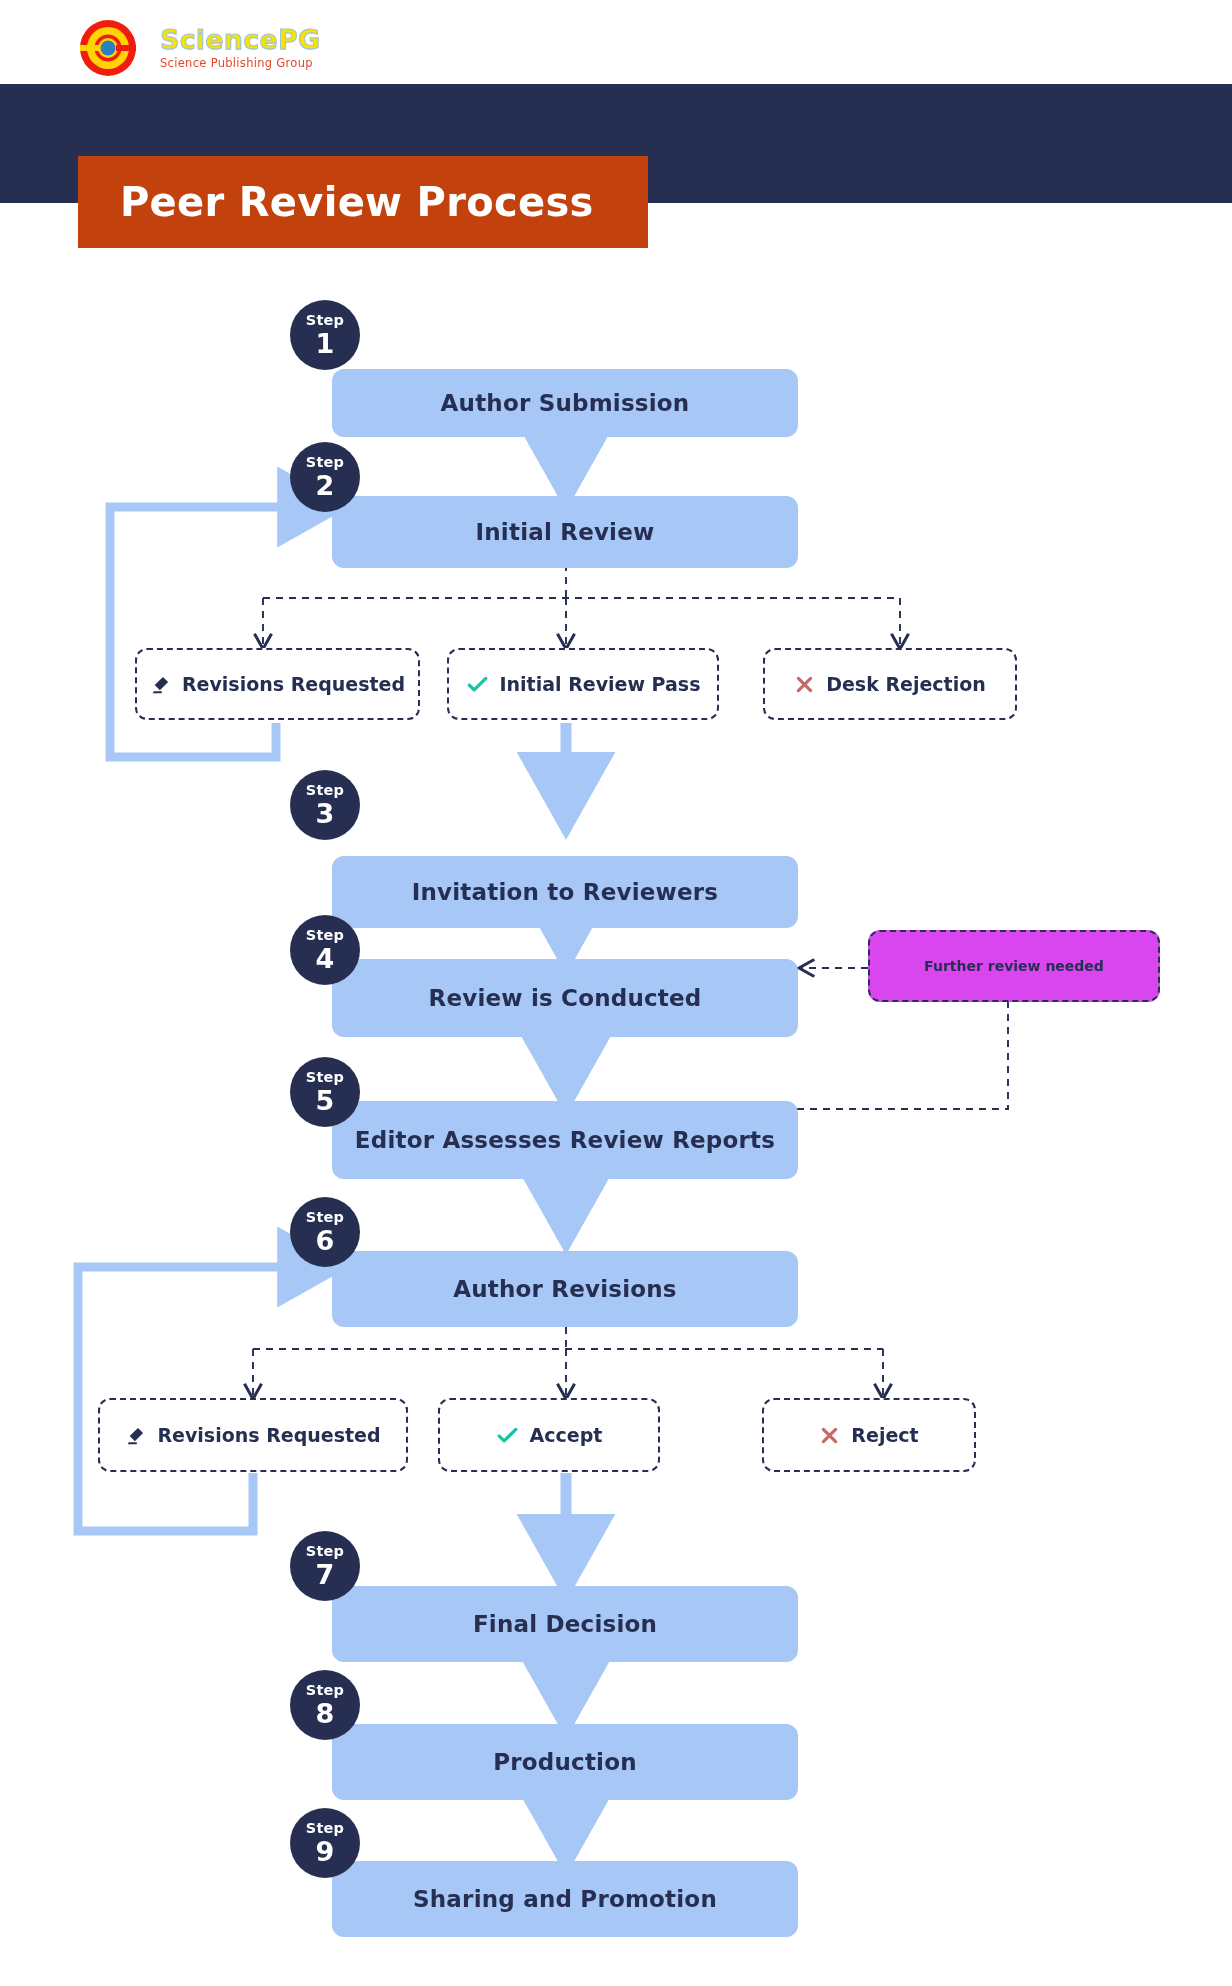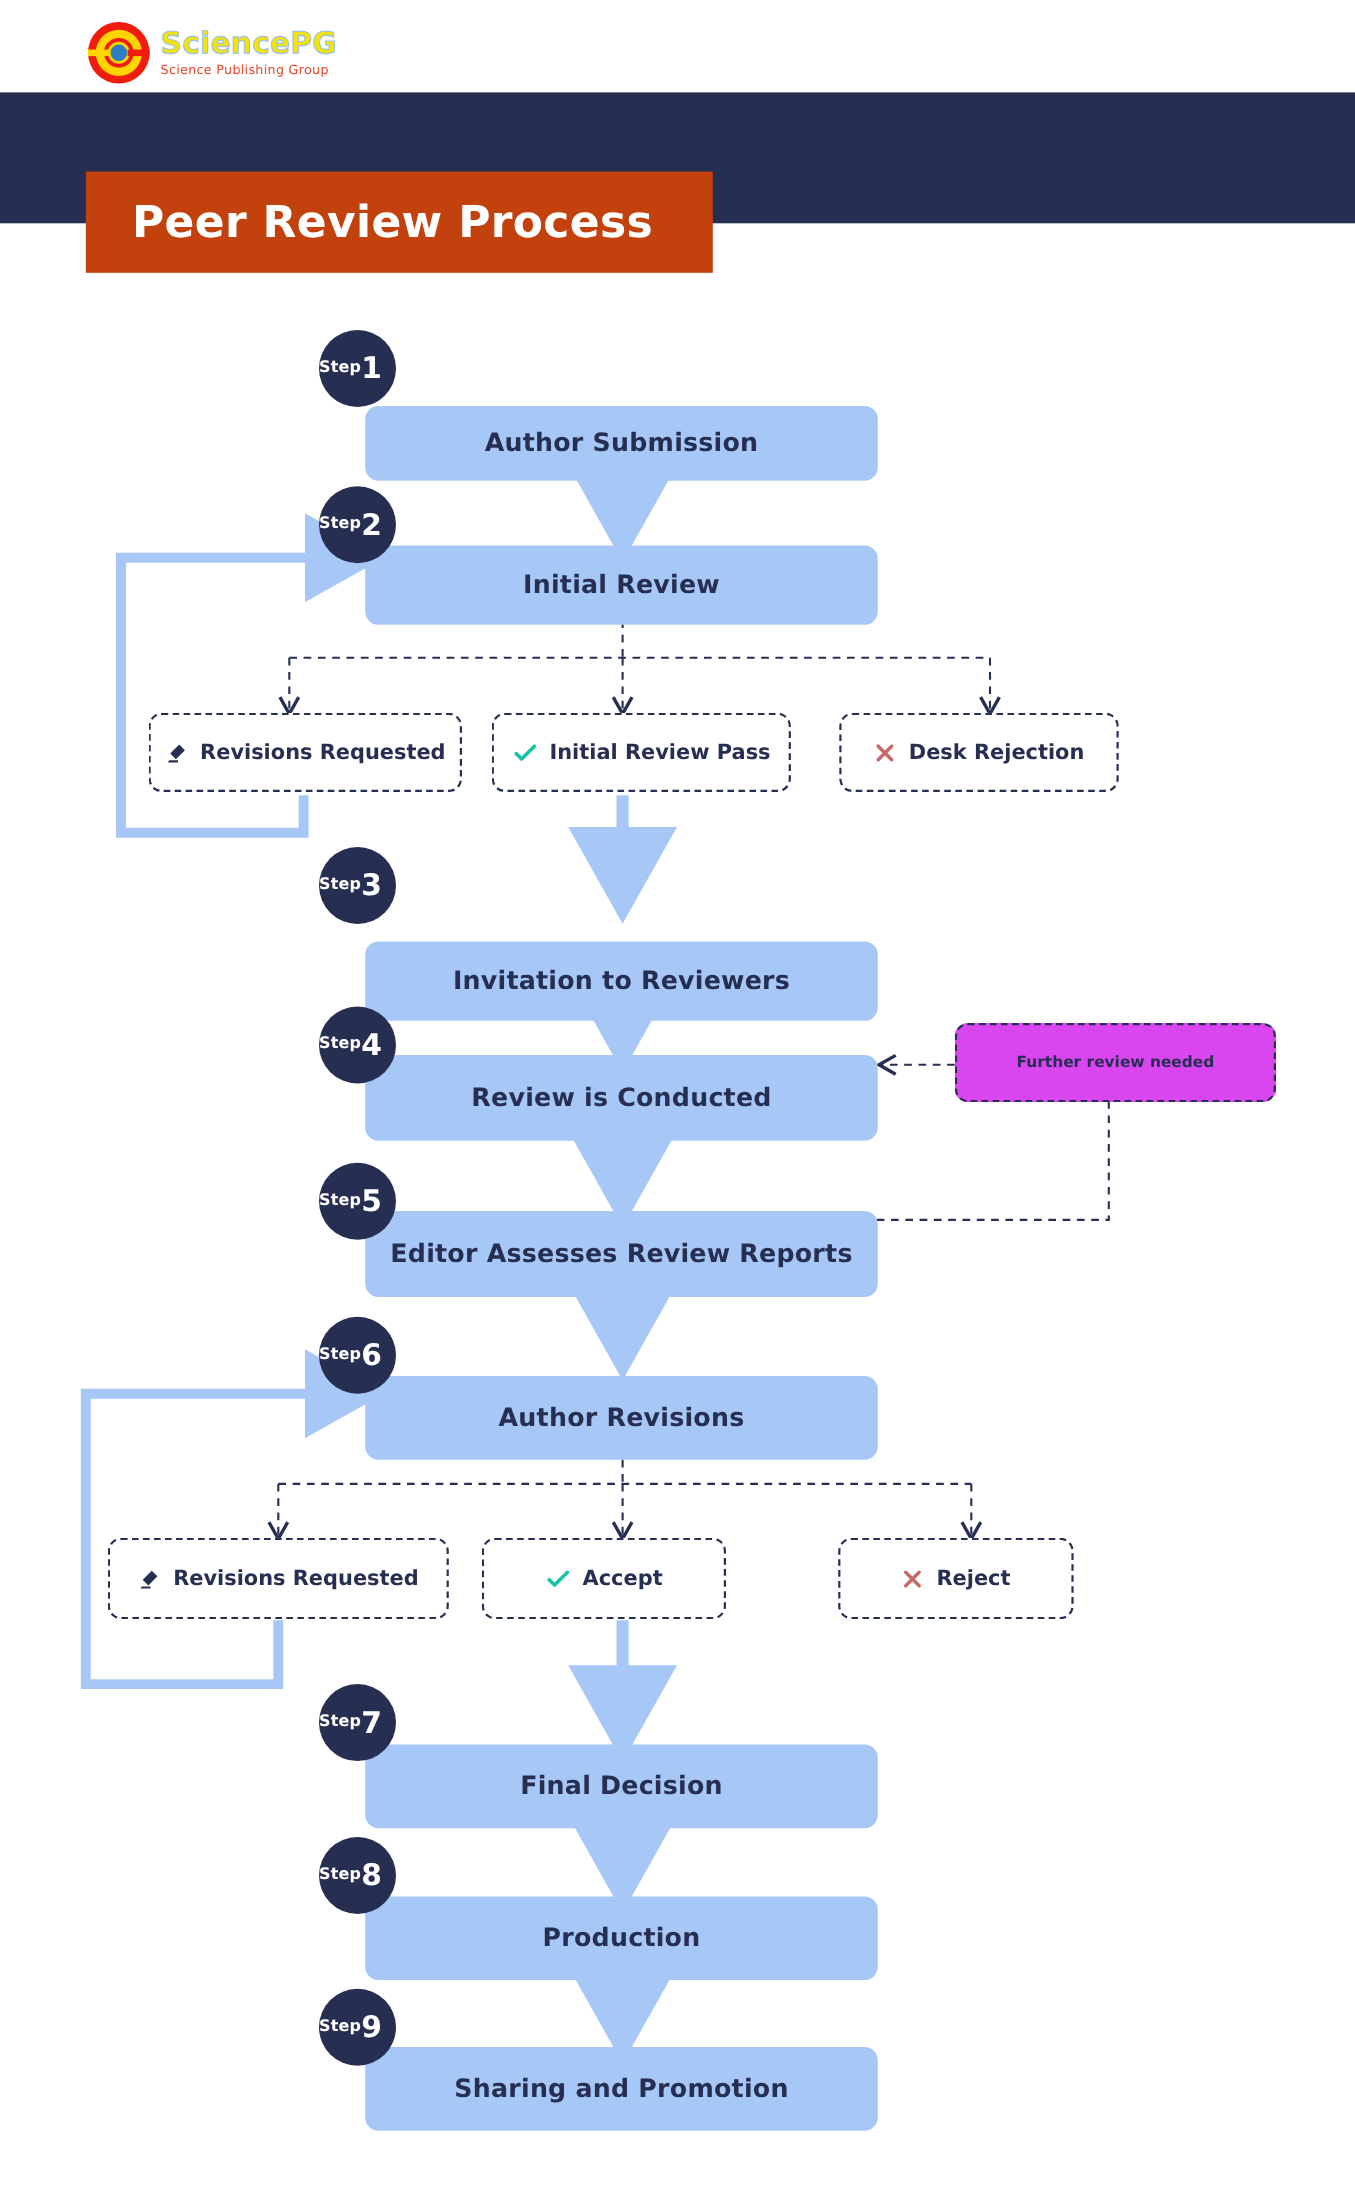--- a/index.html
+++ b/index.html
@@ -7,21 +7,21 @@
     width:1232px;height:1986px;
     background:#ffffff;
     font-family:"Liberation Sans","DejaVu Sans",sans-serif;
     overflow:hidden;
     position:relative;
   }
   #stage{position:relative;width:1232px;height:1986px;overflow:hidden;}
 
   
   .brandbar{position:absolute;left:0;top:0;width:1232px;height:110px;background:#fff;}
-  .logo-wrap{position:absolute;left:78px;top:18px;display:flex;align-items:center;gap:8px;}
+  .logo-wrap{position:absolute;left:78px;top:18px;display:flex;align-items:center;gap:22px;}
   .logo-mark{width:60px;height:60px;position:relative;flex:0 0 auto;}
   .logo-text{display:flex;flex-direction:column;justify-content:center;line-height:1;}
   .logo-title{
     font-size:27px;font-weight:bold;letter-spacing:.2px;
     color:#f5e300;
     -webkit-text-stroke:1px #9fc2e8;
     text-shadow:0 1px 0 #bcd6ef;
     font-family:"DejaVu Sans",sans-serif;
   }
   .logo-sub{font-size:11.5px;color:#e8452b;margin-top:5px;letter-spacing:.3px;
@@ -42,21 +42,21 @@
     position:absolute;background:#a7c7f7;border-radius:12px;
     display:flex;align-items:center;justify-content:center;
     color:#262f52;font-size:23px;font-weight:bold;letter-spacing:.2px;
     font-family:"DejaVu Sans",sans-serif;
     text-align:center;
     margin-top:36px;
   }
   .badge{
     position:absolute;width:70px;height:70px;border-radius:50%;
     background:#262f52;color:#ffffff;
-    display:flex;flex-direction:row;align-items:center;justify-content:flex-start;
+    display:flex;flex-direction:column;align-items:center;justify-content:center;
     z-index:5;line-height:1;
     font-family:"DejaVu Sans",sans-serif;
   }
   .badge .b-lab{font-size:14.5px;font-weight:bold;letter-spacing:.2px;margin-bottom:2px;}
   .badge .b-num{font-size:27px;font-weight:bold;}
 
   
   .dbox{
     position:absolute;background:#ffffff;border:2.2px dashed #262f52;border-radius:12px;
     display:flex;align-items:center;justify-content:center;gap:11px;

